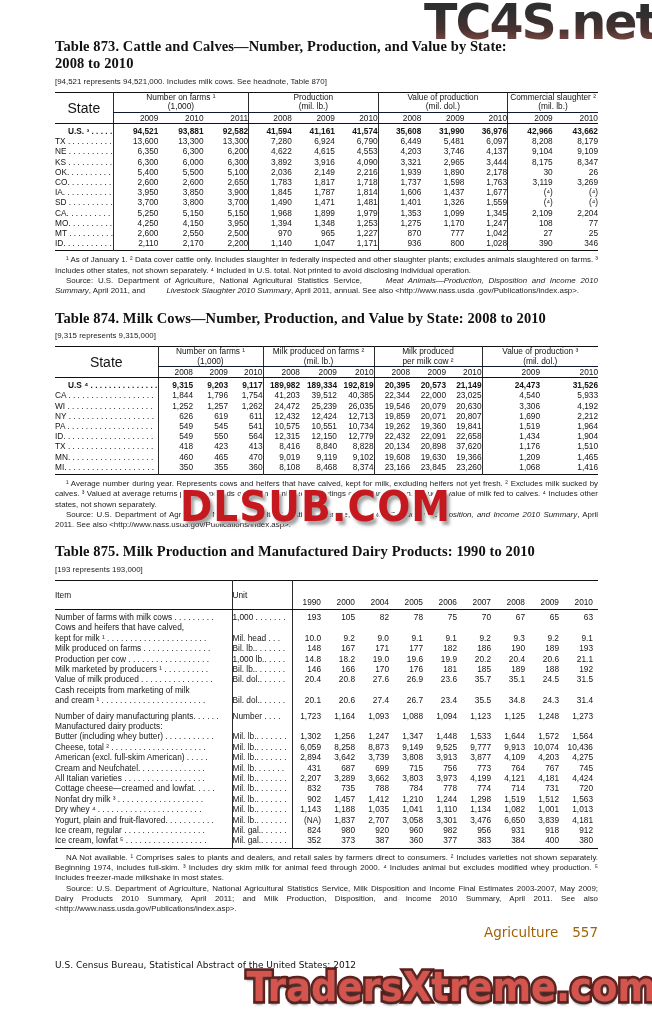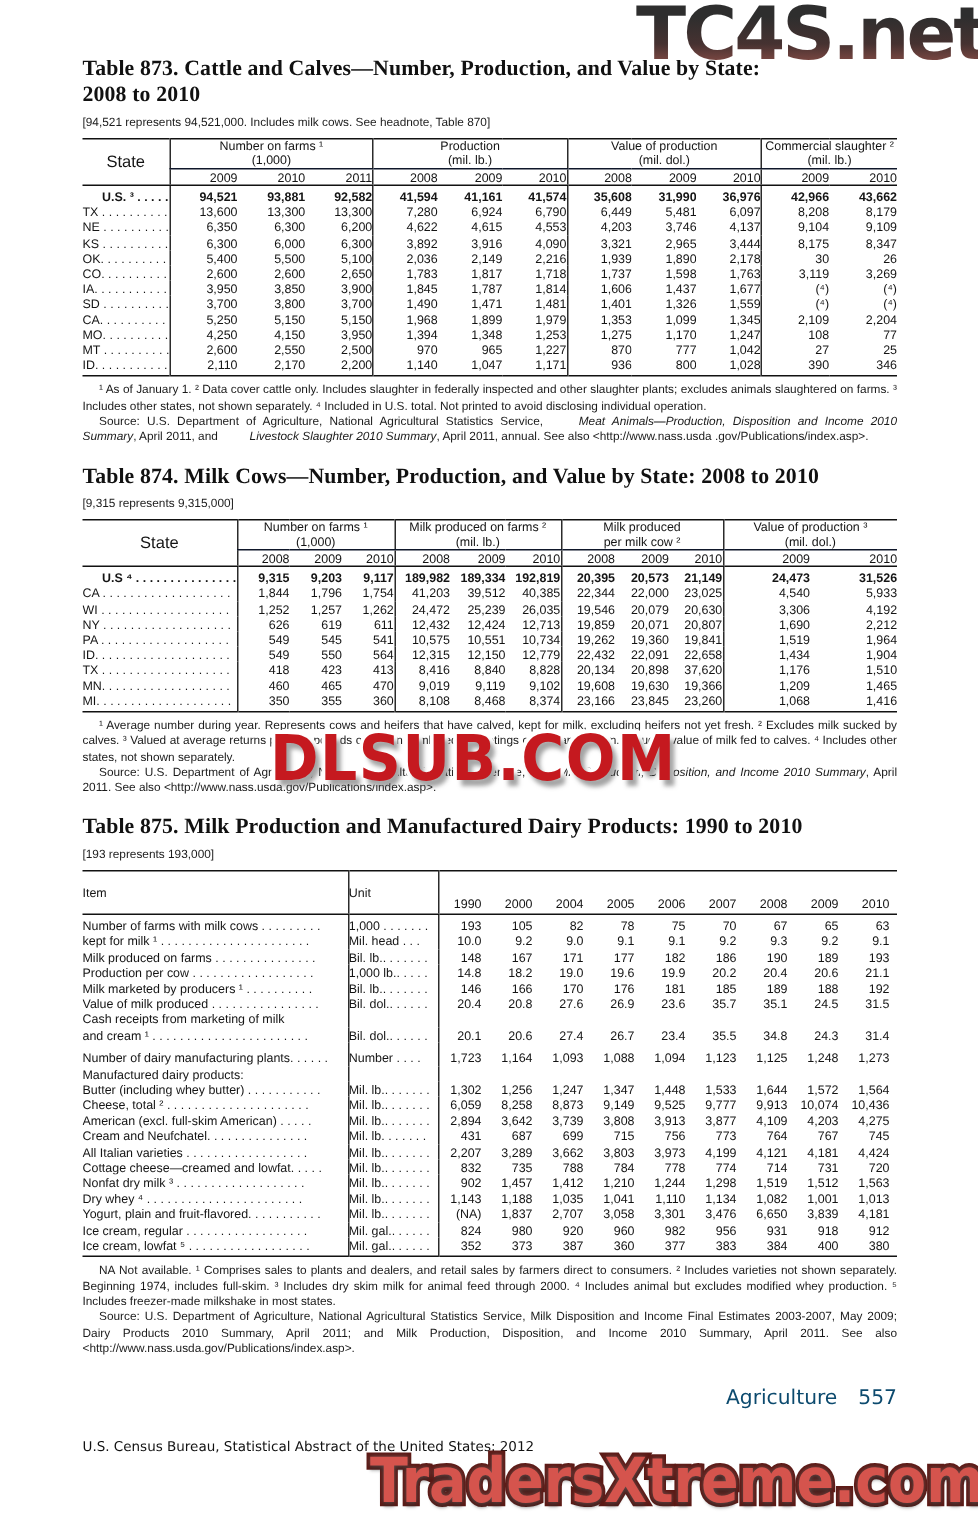--- a/index.html
+++ b/index.html
@@ -8,21 +8,21 @@
   .content { position:absolute; left:55px; top:0; width:543px; }
 
   .tbl-title { font-family:"Liberation Serif",serif; font-weight:bold; font-size:14.5px;
                line-height:1.2; color:#111; letter-spacing:.1px; }
   .t873-title { margin-top:38px; }
   .headnote { font-size:7.9px; color:#1c1c1c; margin:4px 0 6px 0; }
 
   table.stat { border-collapse:collapse; table-layout:fixed; width:543px;
                border-top:1.4px solid #111; border-bottom:1.4px solid #111; font-size:8.3px; }
   table.stat th, table.stat td { padding:0; font-weight:normal; color:#141414; }
-  th.state-h { text-align:center; vertical-align:middle; border-bottom:1.4px solid #111; font-size:11px; }
+  th.state-h { text-align:center; vertical-align:middle; border-bottom:1.4px solid #111; font-size:14px; }
   th.group-h { text-align:center; border-bottom:1px solid #0f172a; padding:3px 1px 2px 1px; }
   th.group-h div { line-height:9.6px; }
   th.year-h { text-align:right; padding:2px 9px 2px 0; border-bottom:1.4px solid #111; line-height:10px; }
   td.num { text-align:right; padding-right:4px; white-space:nowrap; overflow:hidden; line-height:10.2px; }
   td.label { text-align:left; padding-left:2px; white-space:nowrap; overflow:hidden; line-height:10.2px; }
   .sep { border-left:1px solid #2b2b2b; }
   tr.bold-row td { font-weight:bold; }
   tr.bold-row td.label { padding-left:13px; }
   tbody tr:first-child td { padding-top:2px; }
   tbody tr:last-child td { padding-bottom:2px; }
@@ -35,21 +35,21 @@
   td.unit { text-align:left; padding-left:4px; }
   .ind0 { padding-left:2px; } .ind1 { padding-left:9px; } .ind2 { padding-left:15px; } .ind3 { padding-left:20px; }
   tr.spacer-row td { height:5px; line-height:5px; }
 
   .fnblock { margin-top:4px; }
   .fn { font-size:7.9px; line-height:10.3px; text-align:justify; color:#1a1a1a; text-indent:11px; }
   .fn em { font-style:italic;padding-left:19px; }
   .gap14 { height:13px; }
 
   
-  .agr { position:absolute; right:54px; top:924px; font-size:13.5px; color:#0c4a6e;
+  .agr { position:absolute; right:54px; top:924px; font-size:13.5px; color:#a16207;
          font-family:"DejaVu Sans",sans-serif; }
   .agr .pageno { margin-left:14px; }
   .census { position:absolute; left:55px; top:960px; font-size:9px; color:#111;
             font-family:"DejaVu Sans",sans-serif; }
 
   
   .wm-top { position:absolute; top:-6px; right:-5px; font-family:"DejaVu Sans",sans-serif;
             font-weight:bold; font-size:49px; letter-spacing:-2px; white-space:nowrap;
             background:linear-gradient(180deg,#2e2e2e 30%,#463231 62%,#94514a 92%);
             -webkit-background-clip:text; background-clip:text; color:transparent; }
@@ -525,20 +525,33 @@
             <td class="num">105</td>
             <td class="num">82</td>
             <td class="num">78</td>
             <td class="num">75</td>
             <td class="num">70</td>
             <td class="num">67</td>
             <td class="num">65</td>
             <td class="num">63</td>
           </tr>
           <tr>
+            <td class="label ind0">Cows and heifers that have calved,</td>
+            <td class="unit sep"></td>
+            <td class="num sep"></td>
+            <td class="num"></td>
+            <td class="num"></td>
+            <td class="num"></td>
+            <td class="num"></td>
+            <td class="num"></td>
+            <td class="num"></td>
+            <td class="num"></td>
+            <td class="num"></td>
+          </tr>
+          <tr>
             <td class="label ind1">kept for milk ¹  . . . . . . . . . . . . . . . . . . . . . .</td>
             <td class="unit sep">Mil. head . . .</td>
             <td class="num sep">10.0</td>
             <td class="num">9.2</td>
             <td class="num">9.0</td>
             <td class="num">9.1</td>
             <td class="num">9.1</td>
             <td class="num">9.2</td>
             <td class="num">9.3</td>
             <td class="num">9.2</td>

